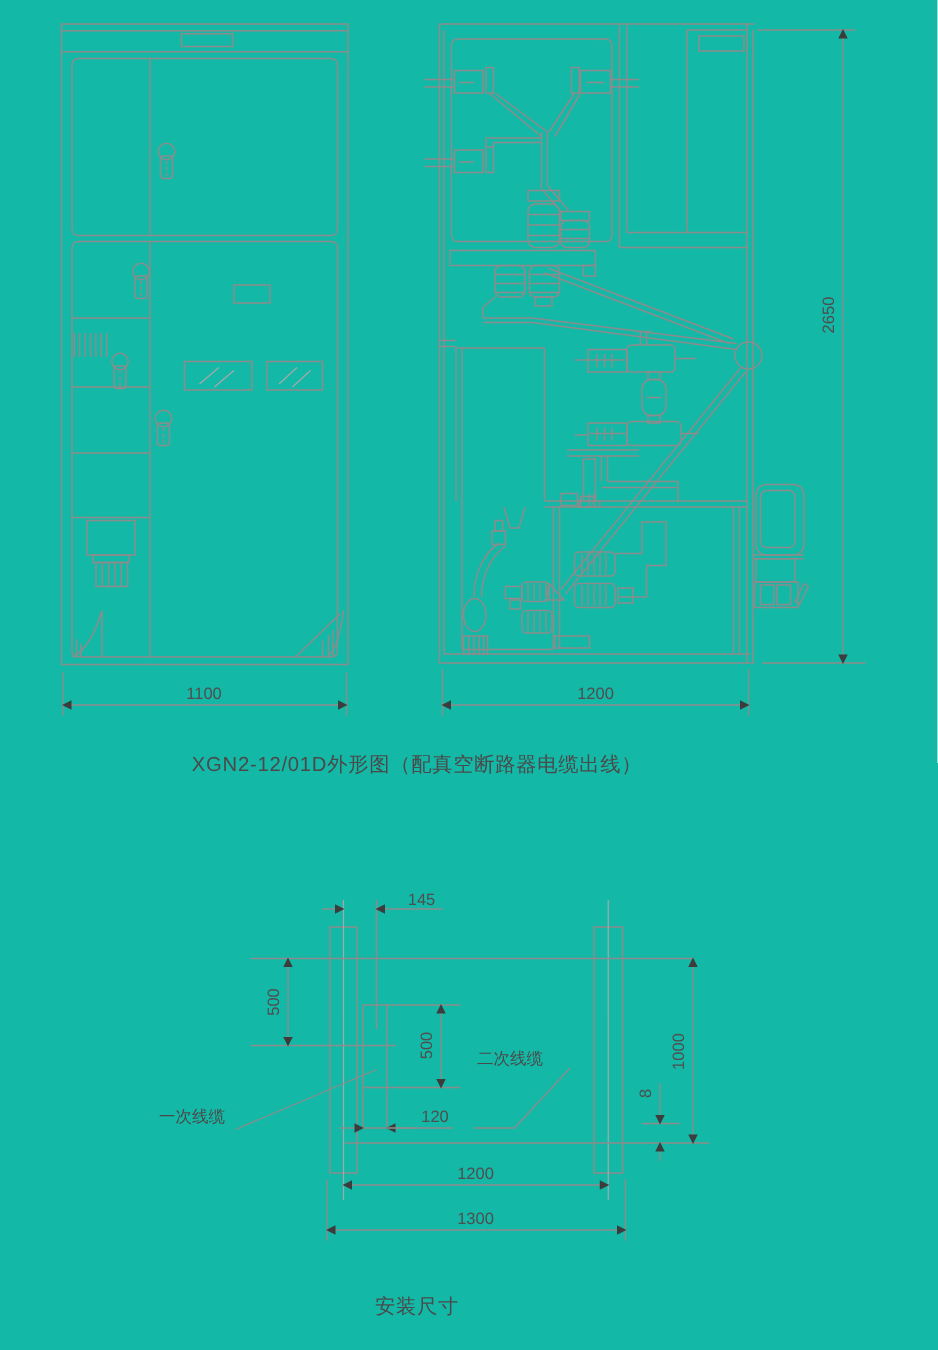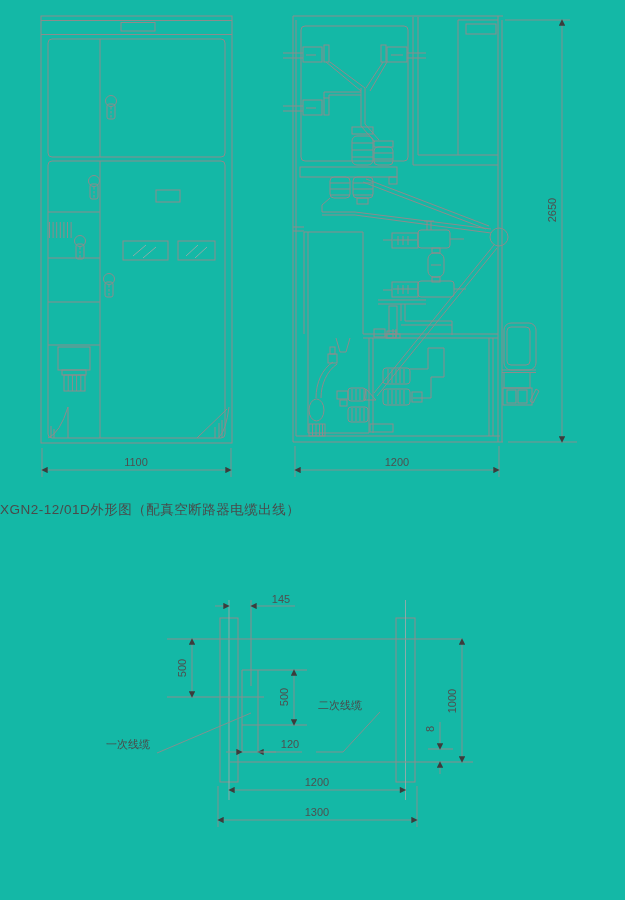--- a/index.html
+++ b/index.html
@@ -4,21 +4,21 @@
 <style>
   html,body{margin:0;padding:0;background:#ffffff;}
   #page{position:relative;width:625px;height:900px;background:#14b8a6;overflow:hidden;
         font-family:"Liberation Sans",sans-serif;}
   svg{position:absolute;left:0;display:block;}
   .ln{stroke:#8c8c8c;stroke-width:1;fill:none;}
   .thin{stroke:#a8a8a8;stroke-width:0.8;fill:none;}
   .dim{stroke:#8c8c8c;stroke-width:0.9;fill:none;}
   text.d{font:11px "Liberation Sans",sans-serif;fill:#4f4f4f;}
   text.cn{font:11px "Liberation Sans",sans-serif;fill:#4a4a4a;}
-  .caption{position:absolute;left:0;width:556px;text-align:left;color:#4a4a4a;
+  .caption{position:absolute;left:0;width:556px;text-align:center;color:#4a4a4a;
            font-size:13.5px;letter-spacing:0.5px;}
 </style>
 </head>
 <body>
 
 <div id="page">
 
 <svg width="625" height="545" viewBox="0 0 625 545" style="top:0">
   <defs>
     <marker id="ah1" viewBox="0 0 10 10" refX="9" refY="5" markerWidth="9" markerHeight="7" orient="auto-start-reverse">
@@ -251,14 +251,15 @@
   </g>
 
   <g>
     <path class="dim" d="M380,712 L343,752 H316"></path>
     <text class="cn" x="318" y="709">二次线缆</text>
     <path class="dim" d="M157,753 L251,713"></path>
     <text class="cn" x="106" y="748">一次线缆</text>
   </g>
 </svg>
 
+<div class="caption" style="top:862px">安装尺寸</div>
 
 </div>
 
 </body></html>

